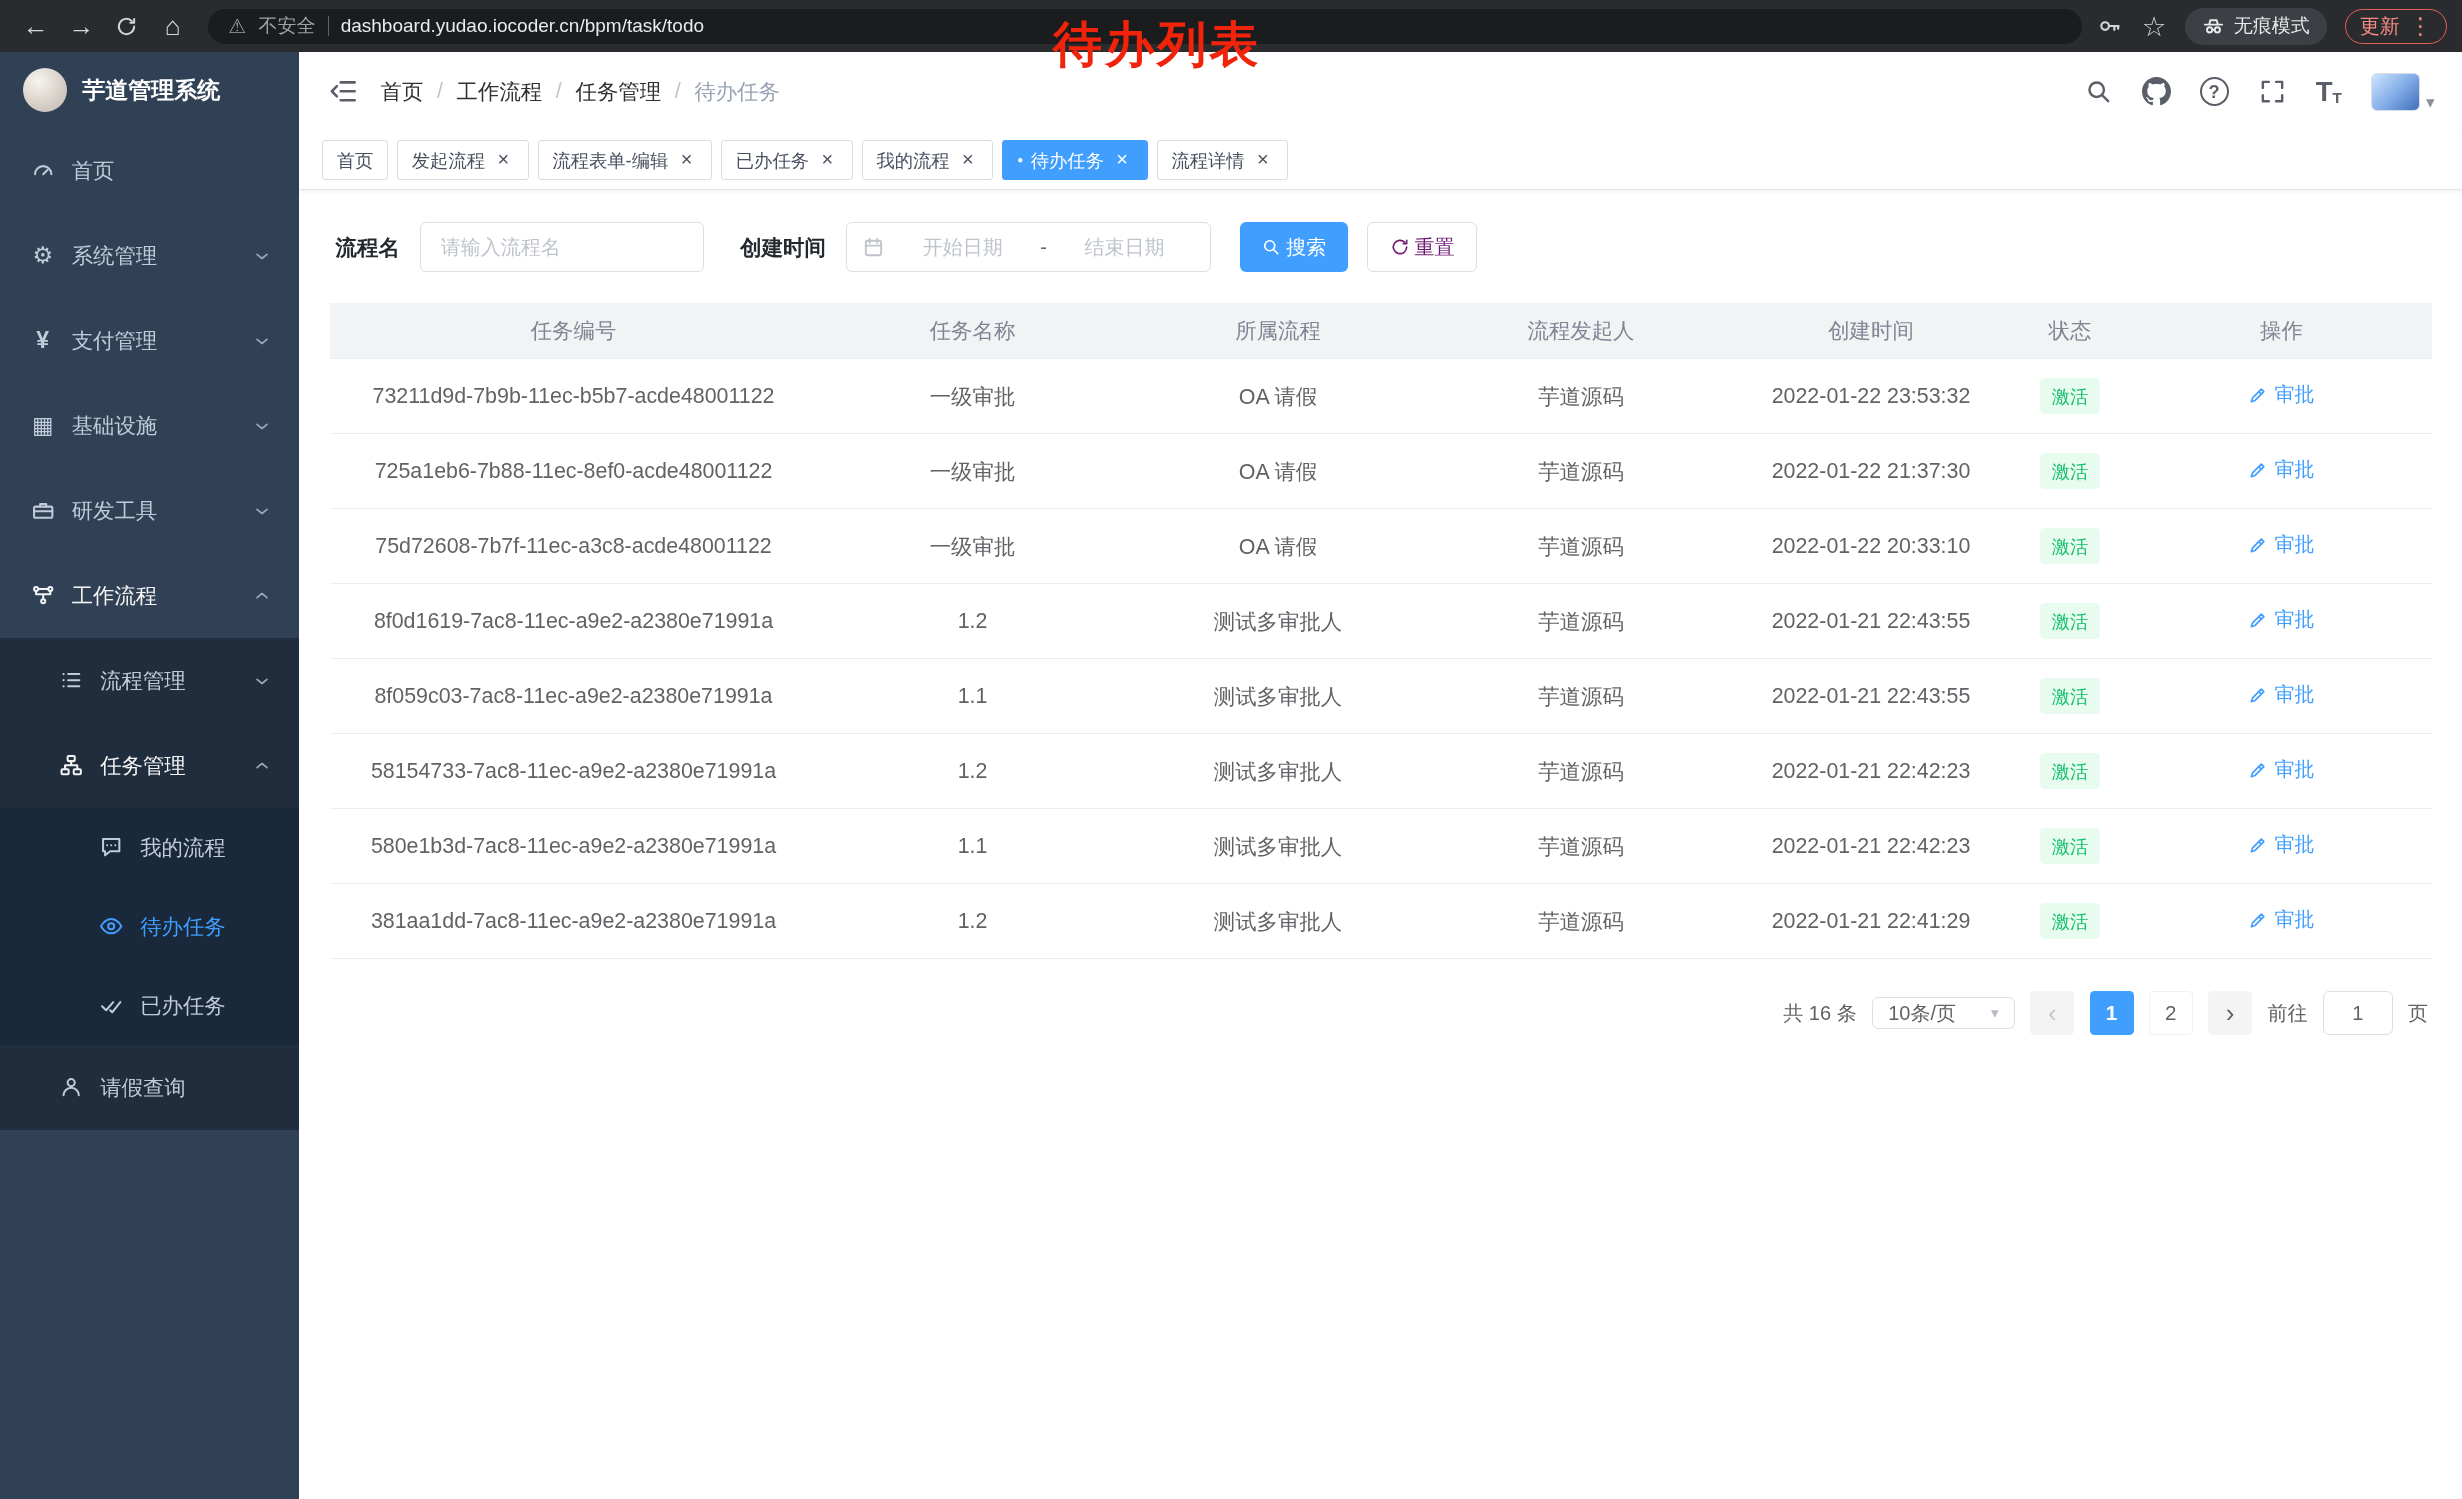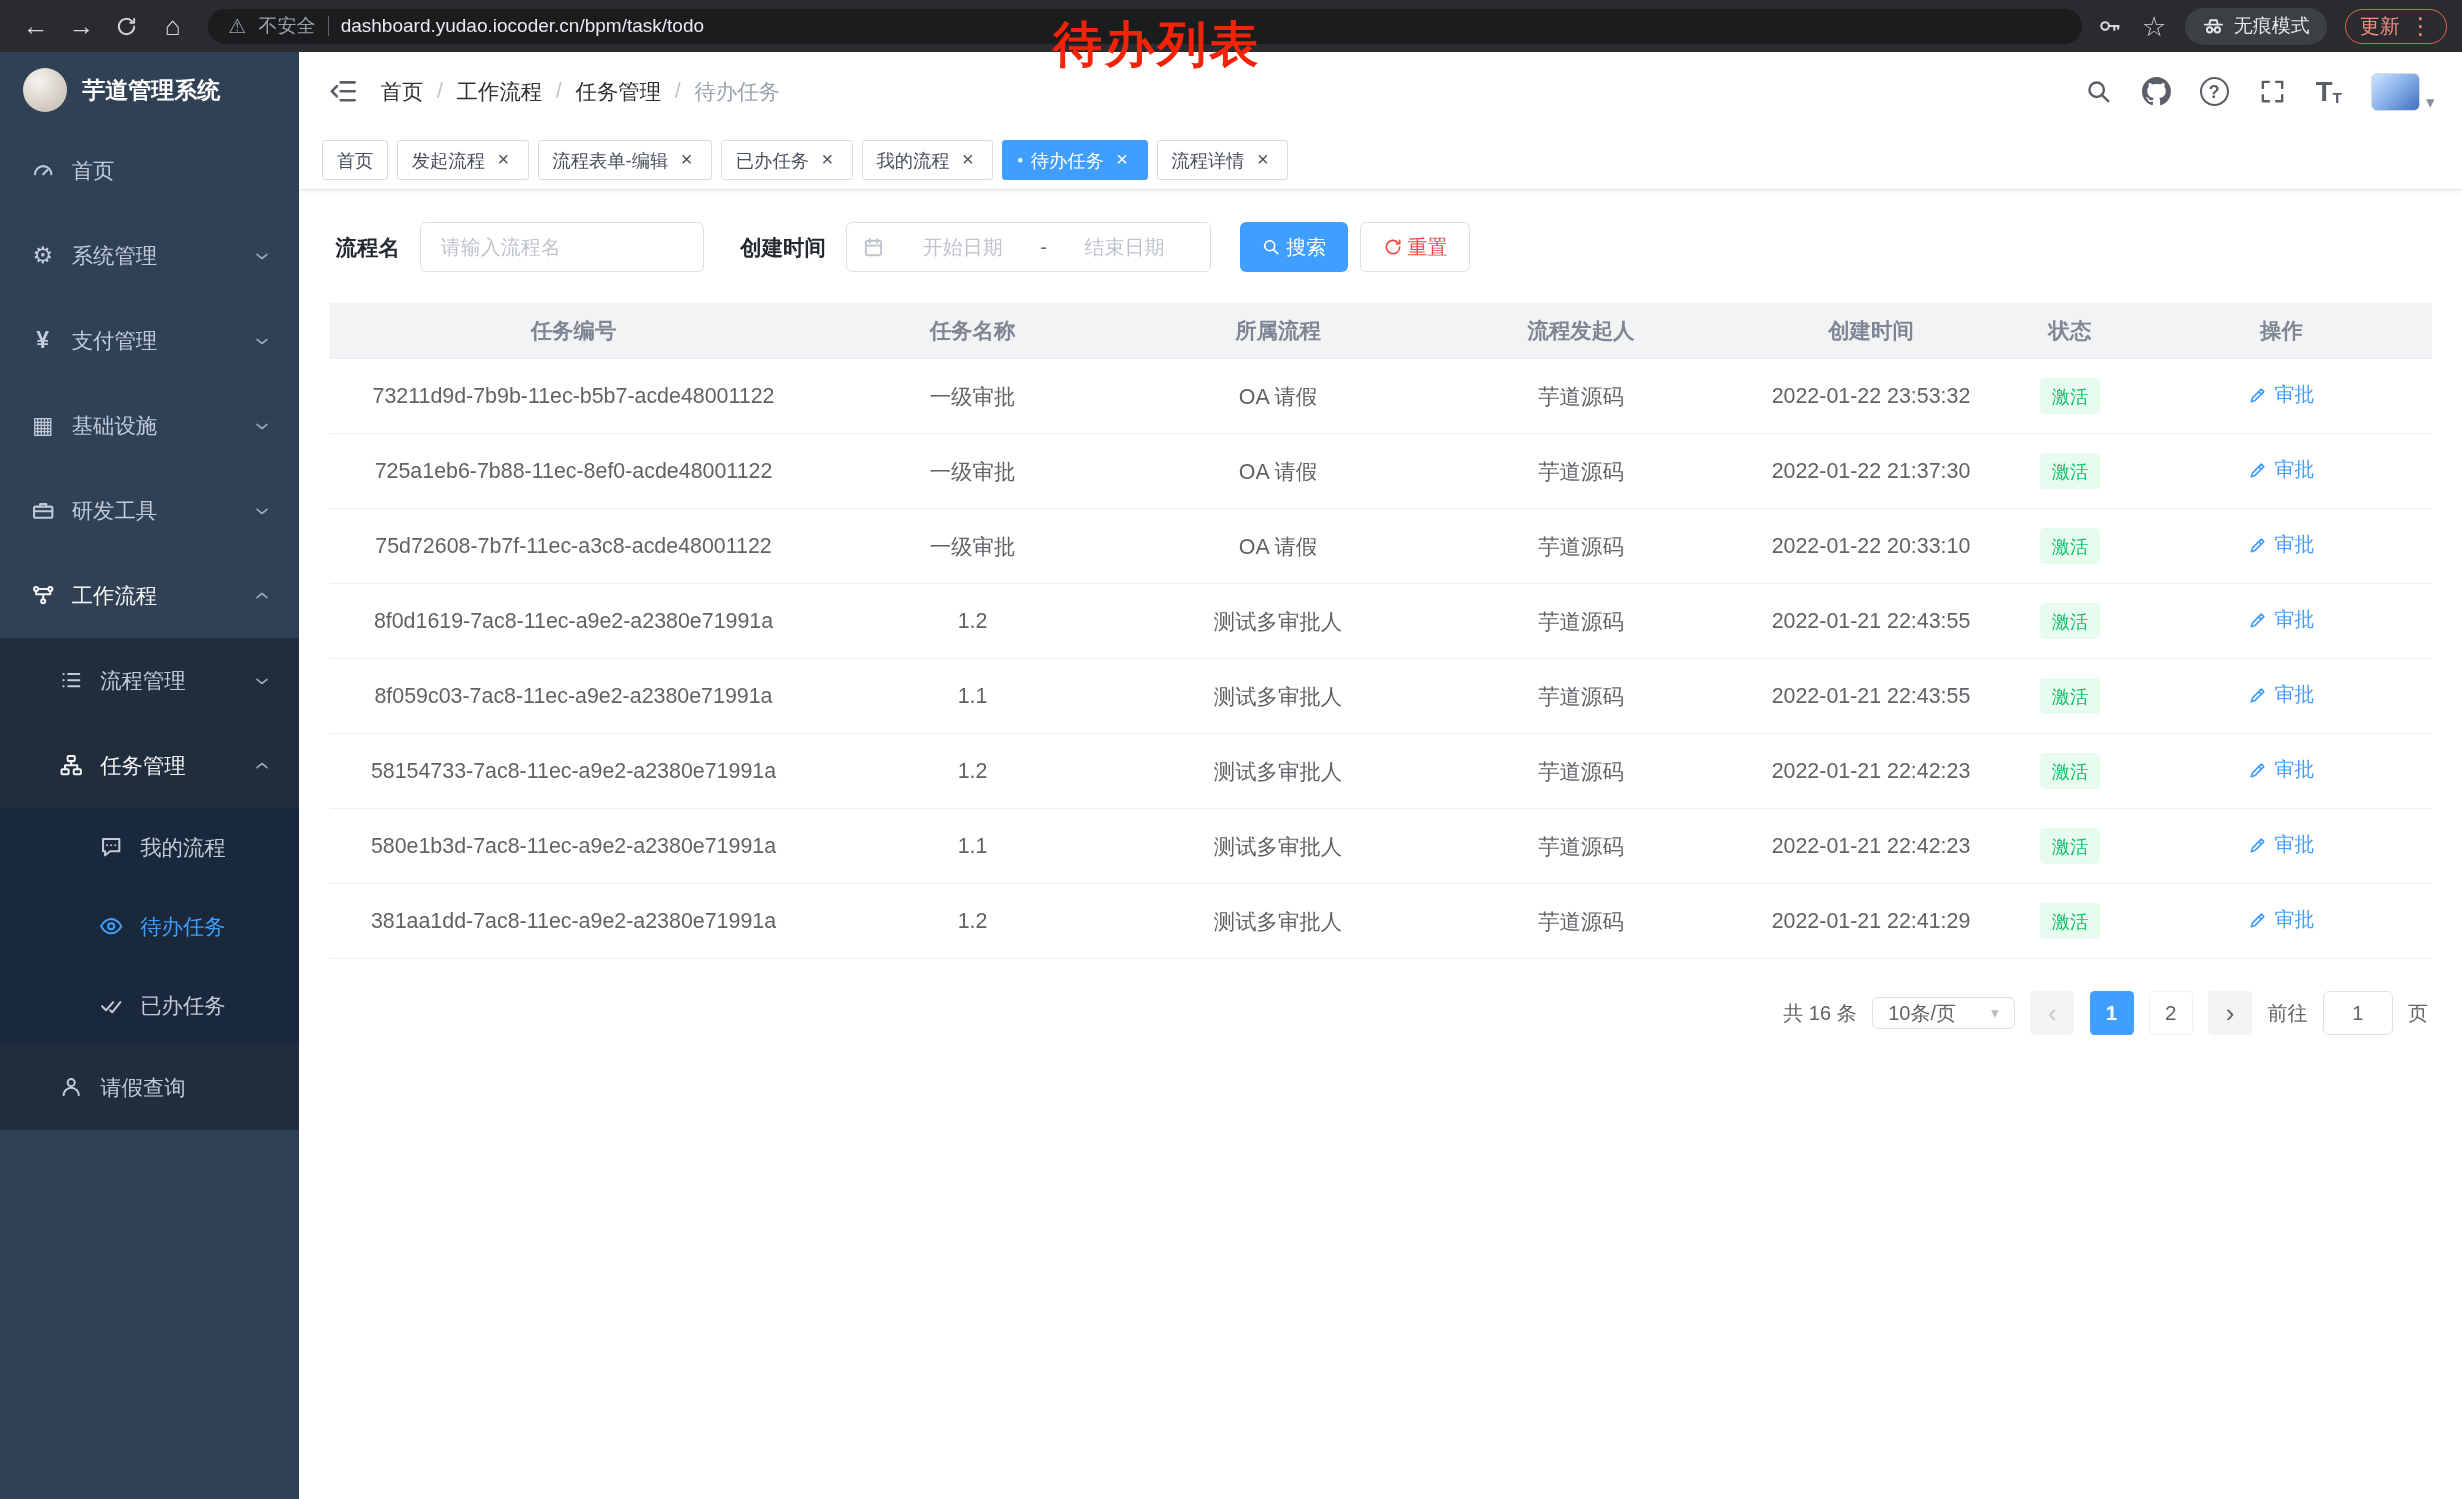--- a/index.html
+++ b/index.html
@@ -77,26 +77,26 @@
   .txt-input{width:284px;height:50px;border:0.8px solid #dcdfe6;border-radius:6.1px;padding:0 20px;font-size:20px;color:#606266;outline:none;background:#fff}
   .txt-input::placeholder{color:#bfc4cc}
   .date-range{width:365px;height:50px;border:0.8px solid #dcdfe6;border-radius:6.1px;display:flex;align-items:center;gap:7.6px;padding:0 15.3px;cursor:pointer}
   .cal-icon{color:#bfc4cc;display:flex}
   .cal-icon svg{width:23px;height:23px}
   .dph{flex:1;text-align:center;color:#bfc4cc;font-size:20px;white-space:nowrap}
   .dsep{color:#5f6368;font-size:20px}
   .btn{height:50px;border-radius:6.1px;display:inline-flex;align-items:center;gap:5px;font-size:20px;cursor:pointer;padding:0 21.4px;border:none;white-space:nowrap}
   .btn svg{width:20px;height:20px}
   .btn-search{background:#409eff;color:#fff;margin-left:18.3px}
-  .btn-reset{background:#fff;border:0.8px solid #dcdfe6;color:#ef4444;margin-left:2px}
+  .btn-reset{background:#fff;border:0.8px solid #dcdfe6;color:#701a75;margin-left:9px}
 
   
   .table-wrap{margin:26px 30.5px 0}
   table{width:100%;border-collapse:collapse;table-layout:fixed}
-  th{height:56px;background:#f2f3f5;color:#7e8694;font-size:21.4px;font-weight:700;border-bottom:0.8px solid #ebeef5;text-align:center;white-space:nowrap}
+  th{height:56px;background:#f2f3f5;color:#7e8694;font-size:21.4px;font-weight:400;border-bottom:0.8px solid #ebeef5;text-align:center;white-space:nowrap}
   td{height:75px;border-bottom:0.8px solid #ebeef5;color:#606266;font-size:21.4px;text-align:center;white-space:nowrap;overflow:hidden}
   .c1{width:488px}.c2{width:310px}.c3{width:301px}.c4{width:305px}.c5{width:275px}.c6{width:123px}.c7{width:300px}
   .tag{display:inline-block;padding:5.3px 12.2px;border-radius:4.6px;background:#e7fbef;color:#12c06a;font-size:18.3px}
   .approve{display:inline-flex;align-items:center;gap:6.1px;color:#409eff;font-size:20px;cursor:pointer}
   .approve svg{width:20px;height:20px}
 
   
   .pagination{display:flex;align-items:center;justify-content:flex-end;gap:15.3px;margin:32px 34px 0;color:#606266;font-size:20px}
   .psize{width:143px;height:32px;border:0.8px solid #dcdfe6;border-radius:6.1px;display:flex;align-items:center;justify-content:space-between;padding:0 15.3px;cursor:pointer;color:#606266;white-space:nowrap}
   .pcaret{color:#b6bcc6;font-size:15.3px}

